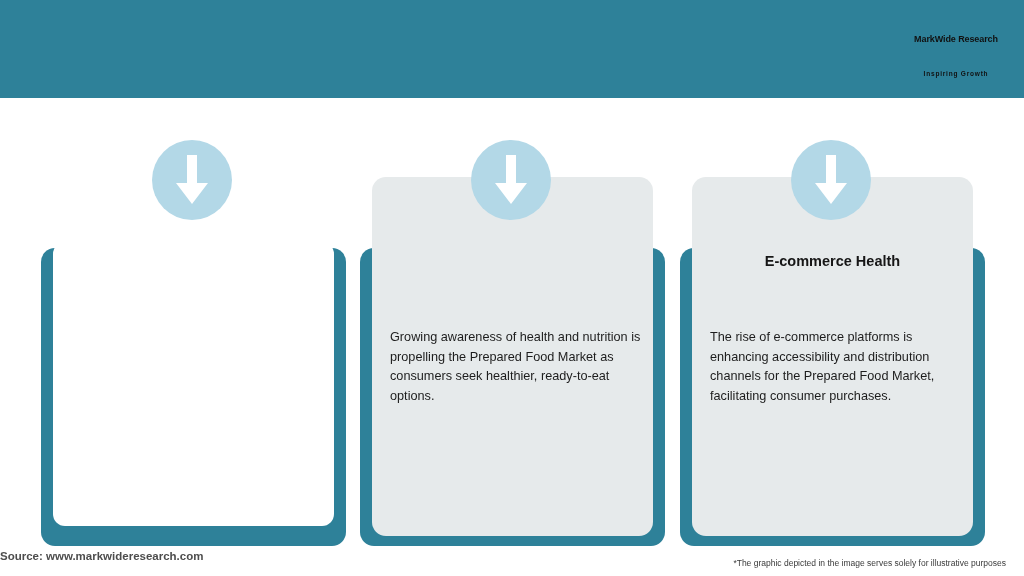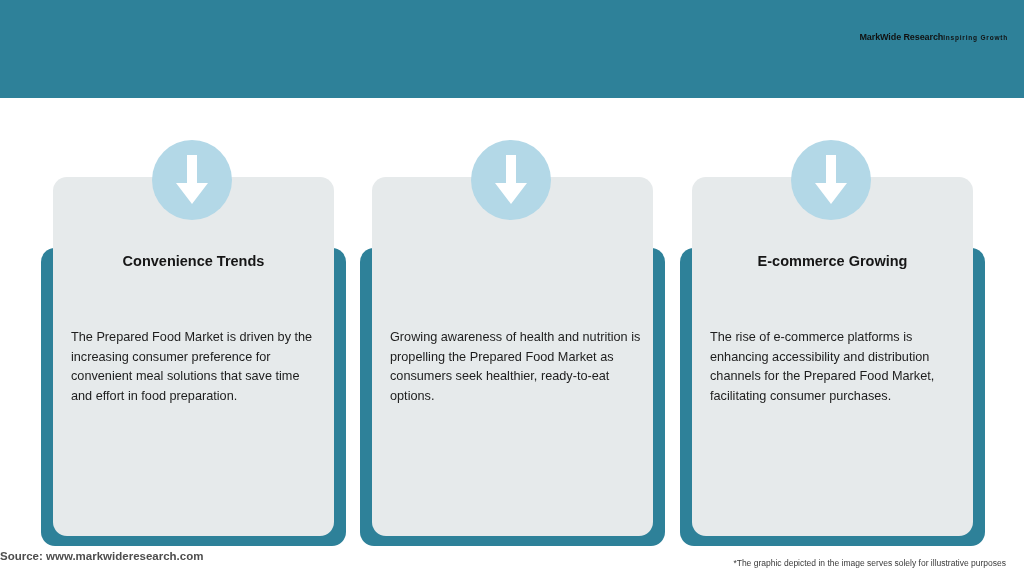--- a/index.html
+++ b/index.html
@@ -34,23 +34,24 @@
   }
 
   
   .logo {
     position: absolute;
     right: 16px;
     top: 10px;
     width: 104px;
     height: 54px;
     display: flex;
-    flex-direction: row;
+    flex-direction: column;
     align-items: center;
-    justify-content: flex-end;
+    justify-content: flex-start;
+    gap: 24px;
   }
   .logo-mark {
     display: block;
     height: 30px;
   }
   .logo-name {
     font-size: 9px;
     font-weight: bold;
     color: #111111;
     letter-spacing: -0.1px;
@@ -195,24 +196,20 @@
     </svg>
     <div class="logo-name">MarkWide Research</div>
     <div class="logo-tag">Inspiring Growth</div>
   </div>
 </div>
 
 <div class="cards">
 
   <div class="card-group g1">
     <div class="card-shadowplate"></div>
-    <div class="card">
-      <div class="card-title">Convenience Trends</div>
-      <div class="card-body">The Prepared Food Market is driven by the increasing consumer preference for convenient meal solutions that save time and effort in food preparation.</div>
-    </div>
     <div class="icon-circle">
       <svg viewBox="0 0 36 50">
         <path d="M13 0 L23 0 L23 28 L34 28 L18 49 L2 28 L13 28 Z" fill="#FFFFFF"></path>
       </svg>
     </div>
   </div>
 
   <div class="card-group g2">
     <div class="card-shadowplate"></div>
     <div class="card">
@@ -221,21 +218,21 @@
     <div class="icon-circle">
       <svg viewBox="0 0 36 50">
         <path d="M13 0 L23 0 L23 28 L34 28 L18 49 L2 28 L13 28 Z" fill="#FFFFFF"></path>
       </svg>
     </div>
   </div>
 
   <div class="card-group g3">
     <div class="card-shadowplate"></div>
     <div class="card">
-      <div class="card-title">E-commerce Growing</div>
+      <div class="card-title">E-commerce Health</div>
       <div class="card-body">The rise of e-commerce platforms is enhancing accessibility and distribution channels for the Prepared Food Market, facilitating consumer purchases.</div>
     </div>
     <div class="icon-circle">
       <svg viewBox="0 0 36 50">
         <path d="M13 0 L23 0 L23 28 L34 28 L18 49 L2 28 L13 28 Z" fill="#FFFFFF"></path>
       </svg>
     </div>
   </div>
 
 </div>

